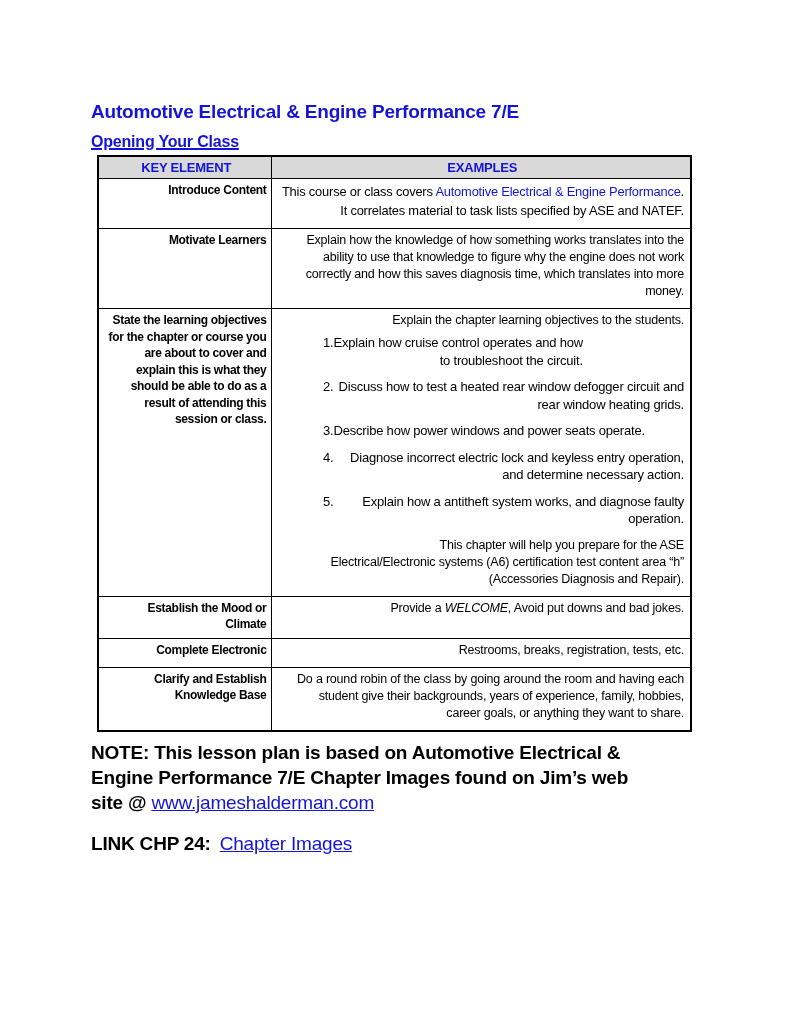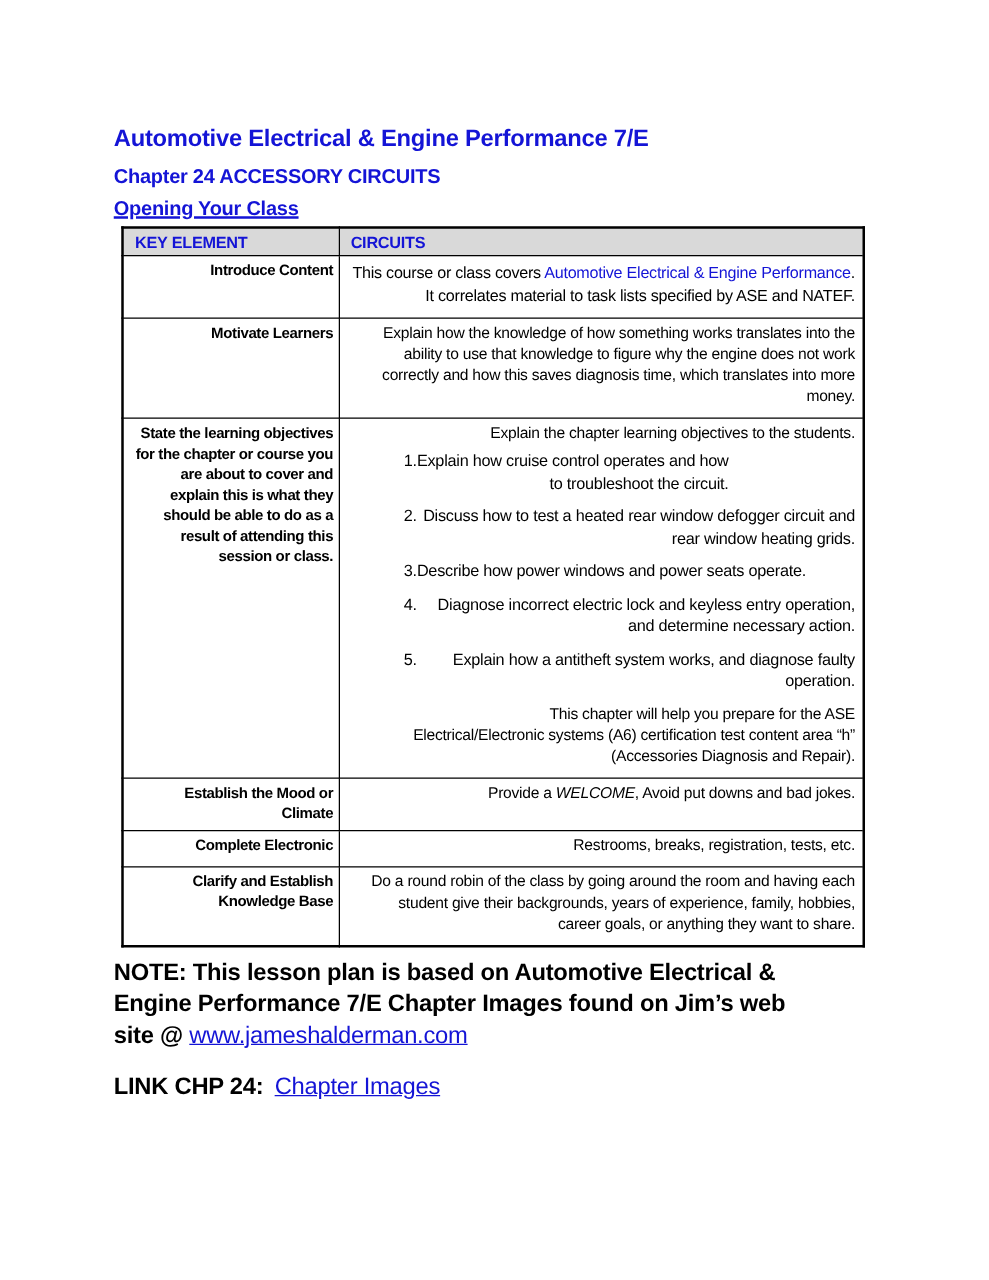--- a/index.html
+++ b/index.html
@@ -13,21 +13,21 @@
   .page{position:relative;width:791px;height:910px;background:var(--page-bg);
         font-family:"Liberation Sans",sans-serif;color:var(--text-black);overflow:hidden;}
   .content{position:absolute;left:91px;top:101px;width:668px;}
   h1.doc-title{font-size:19px;font-weight:700;color:var(--accent-blue);margin:0 0 10px 0;letter-spacing:-0.2px;}
   h2.doc-chapter{font-size:16px;font-weight:700;color:var(--accent-blue);margin:0 0 8px 0;letter-spacing:-0.2px;}
   h3.doc-section{font-size:16px;font-weight:700;color:var(--accent-blue);margin:0 0 4px 0;
         text-decoration:underline;text-decoration-thickness:2px;letter-spacing:-0.2px;}
   table.lesson{border-collapse:collapse;margin-left:6px;width:595px;border:2px solid var(--border-black);table-layout:fixed;}
   col.c1{width:173px;}
   th{background:var(--table-header-bg);color:var(--accent-blue);font-size:13px;font-weight:700;
-     text-align:left;padding:3px 6px 3px 9px;border:1px solid var(--border-black);letter-spacing:-0.2px;}
+     text-align:center;padding:3px 6px 3px 9px;border:1px solid var(--border-black);letter-spacing:-0.2px;}
   td{border:1px solid var(--border-black);vertical-align:top;text-align:right;}
   .key-cell{font-weight:700;font-size:12px;letter-spacing:-0.3px;line-height:16.5px;padding:3px 4px 5px 8px;}
   .examples-cell{font-size:12.5px;letter-spacing:-0.2px;line-height:17px;padding:3px 6px 5px 10px;}
   .ex-para{margin:0 0 3px 0;white-space:pre-line;}
   .ex-para.bold{font-weight:400;font-size:12.9px;line-height:19px;}
   .obj-list{margin:3px 0 4px 0;}
   .obj-item{display:flex;margin:5px 0 9px 0;}
   .obj-num{flex:none;width:26px;margin-left:26px;font-size:13px;line-height:17.5px;}
   .obj-text{white-space:pre-line;font-size:13px;line-height:17.5px;letter-spacing:-0.2px;}
   .blue{color:var(--accent-blue);}
@@ -37,32 +37,31 @@
   .note-line{font-weight:700;font-size:19px;line-height:25px;margin:0;letter-spacing:-0.2px;}
   a.doc-link{color:var(--accent-blue);text-decoration:underline;font-weight:400;cursor:pointer;}
   .note-line a.doc-link{margin-left:9px;}
 </style>
 </head>
 <body>
 
 <div class="page">
   <div class="content">
     <h1 class="doc-title">Automotive Electrical &amp; Engine Performance 7/E</h1>
-    <h2 class="doc-chapter">Chapter 24 ACCESSORY CIRCUITS</h2>
     <h3 class="doc-section">Opening Your Class</h3>
 
     <table class="lesson">
       <colgroup>
           <col class="c1">
           <col class="c2">
         </colgroup>
       <thead>
         <tr>
           <th>KEY ELEMENT</th>
-          <th>CIRCUITS</th>
+          <th>EXAMPLES</th>
         </tr>
       </thead>
       <tbody id="table-body">
           <tr>
             <td class="key-cell">Introduce Content</td>
             <td class="examples-cell">
               <p class="ex-para bold"><span>This course or class covers </span><span class="blue">Automotive Electrical &amp; Engine Performance</span><span>. It correlates material to task lists specified by ASE and NATEF.</span></p>
             </td>
           </tr>
           <tr>

